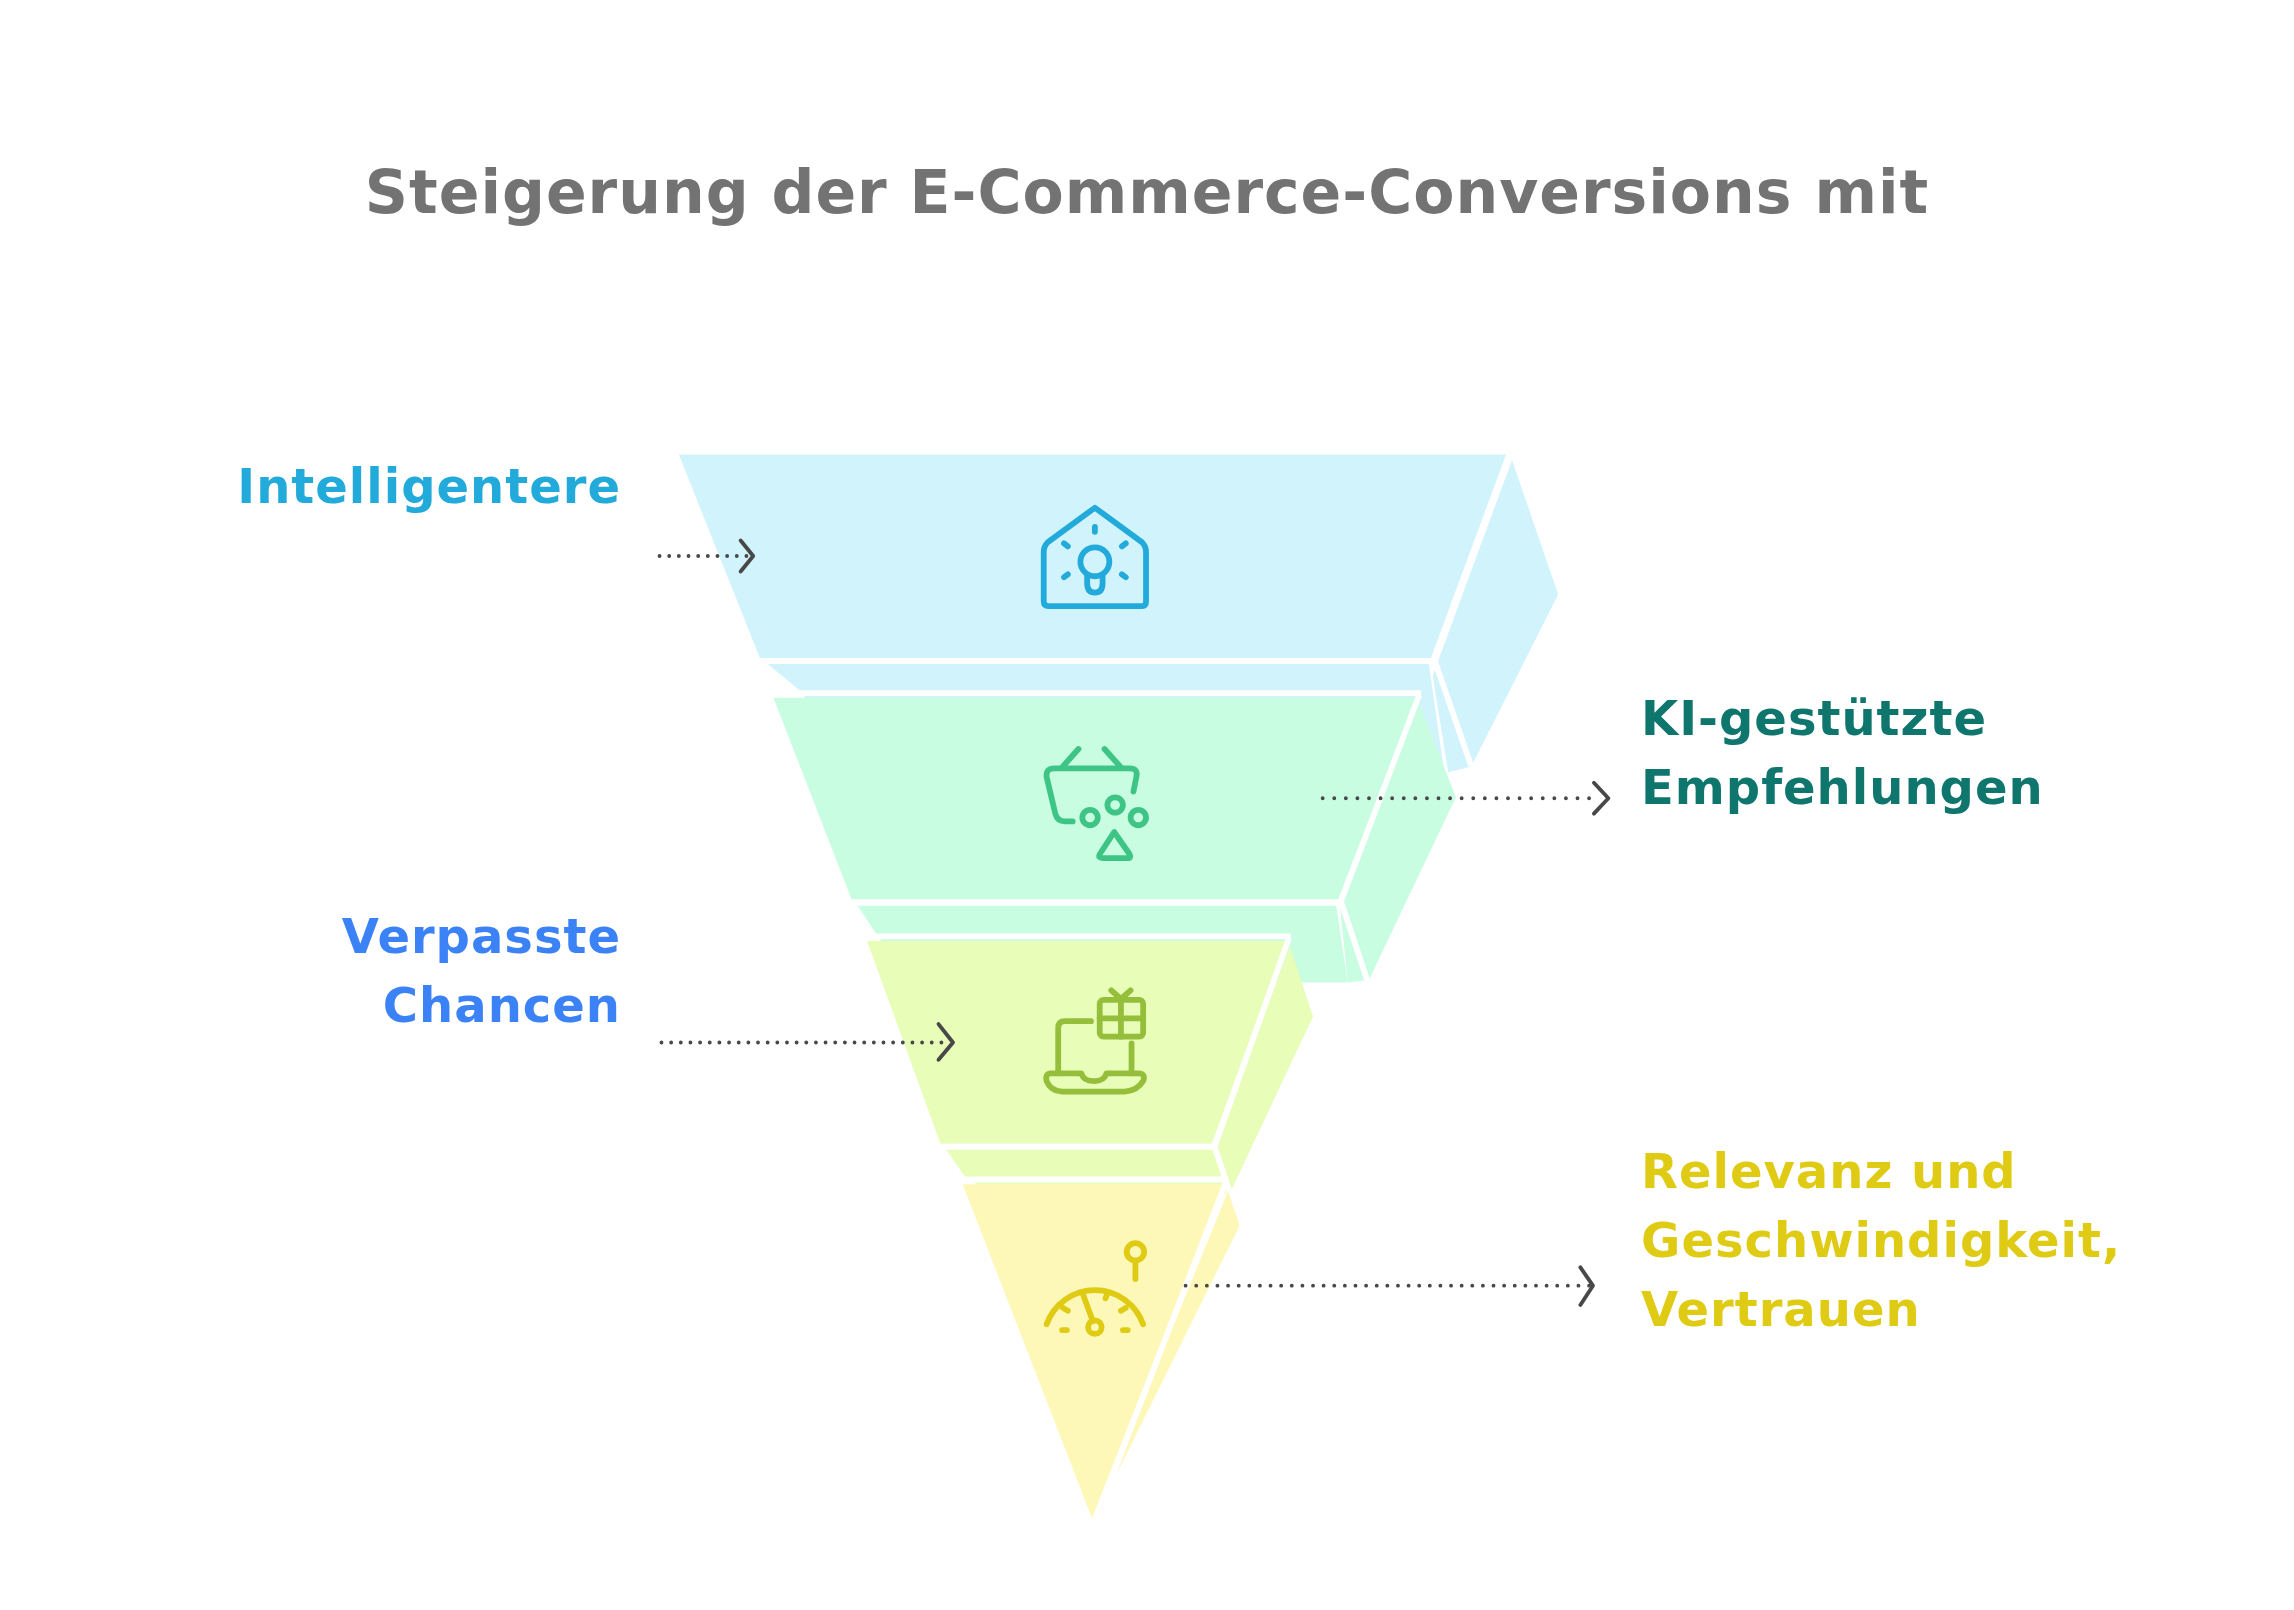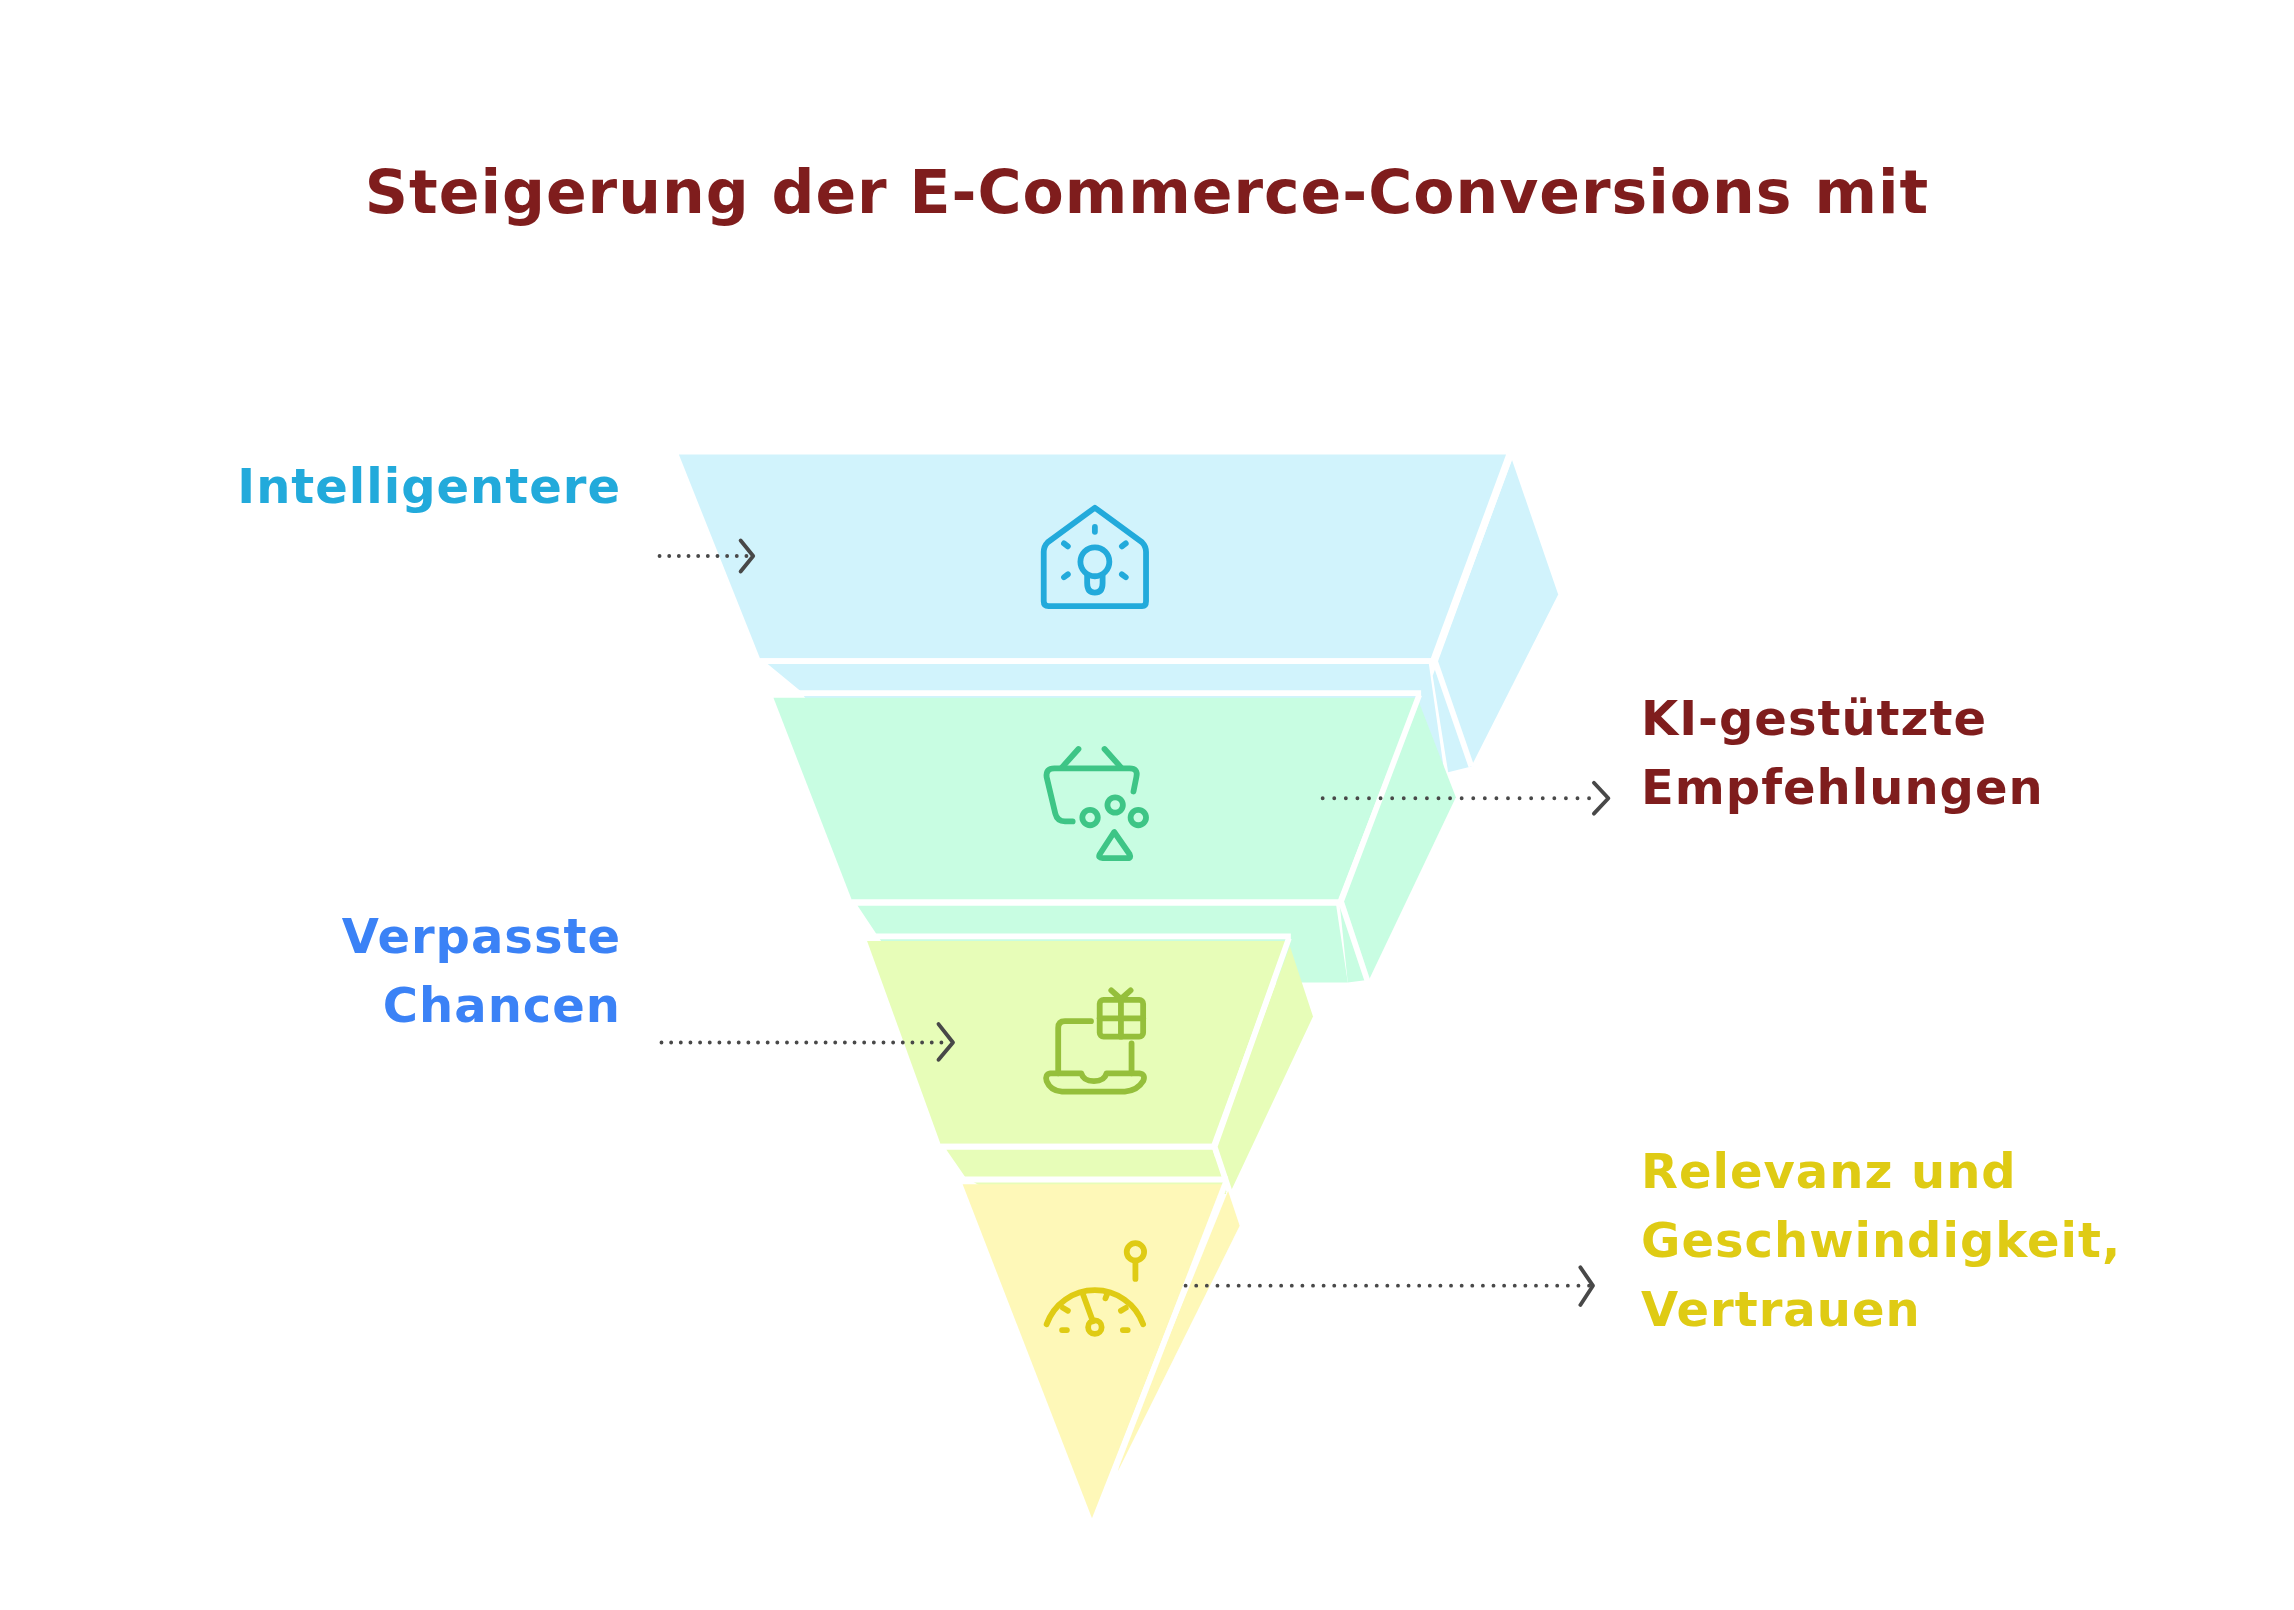--- a/index.html
+++ b/index.html
@@ -1,20 +1,20 @@
 <!DOCTYPE html>
 <html><head>
   <meta charset="utf-8">
   <style>
     html, body { margin: 0; padding: 0; background: #ffffff; }
     body { width: 2294px; height: 1610px; position: relative; overflow: hidden;
            font-family: "DejaVu Sans", sans-serif; }
     .title { position: absolute; left: 0; width: 2294px; top: 150px; text-align: center;
              font-family: "DejaVu Sans", sans-serif; font-weight: bold; font-size: 60px;
-             line-height: 85px; color: #7f1d1d; letter-spacing: 1px; }
+             line-height: 85px; color: #737373; letter-spacing: 1px; }
     .title span { display: block; }
     svg.funnel { position: absolute; left: 0; top: 0; }
     .label { position: absolute; font-family: "DejaVu Sans", sans-serif; font-weight: bold;
              font-size: 48px; line-height: 69px; letter-spacing: 1px; }
     .label span { display: block; }
     .label.left { text-align: right; margin-top: 10px; }
     .label.right { text-align: left; }
   </style>
 </head>
 <body>
@@ -117,21 +117,21 @@
   <g>
     <line x1="1228" y1="1332" x2="1648" y2="1332" stroke="#484848" stroke-width="4" stroke-linecap="round" stroke-dasharray="0 11"></line>
     <polyline points="1637,1313 1650,1332 1637,1352" fill="none" stroke="#484848" stroke-width="4" stroke-linecap="round" stroke-linejoin="round"></polyline>
   </g>
 </svg>
 
 <div class="label left" style="right: 1673px; top: 442px; color: #22aadb;">
   <span>Intelligentere</span>
 </div>
 
-<div class="label right" style="left: 1641px; top: 684px; color: #7f1d1d;">
+<div class="label right" style="left: 1641px; top: 684px; color: #0f766e;">
   <span>KI-gestützte</span>
   <span>Empfehlungen</span>
 </div>
 
 <div class="label left" style="right: 1673px; top: 892px; color: #3b82f6;">
   <span>Verpasste</span>
   <span>Chancen</span>
 </div>
 
 <div class="label right" style="left: 1641px; top: 1137px; color: #dfcb14;">

